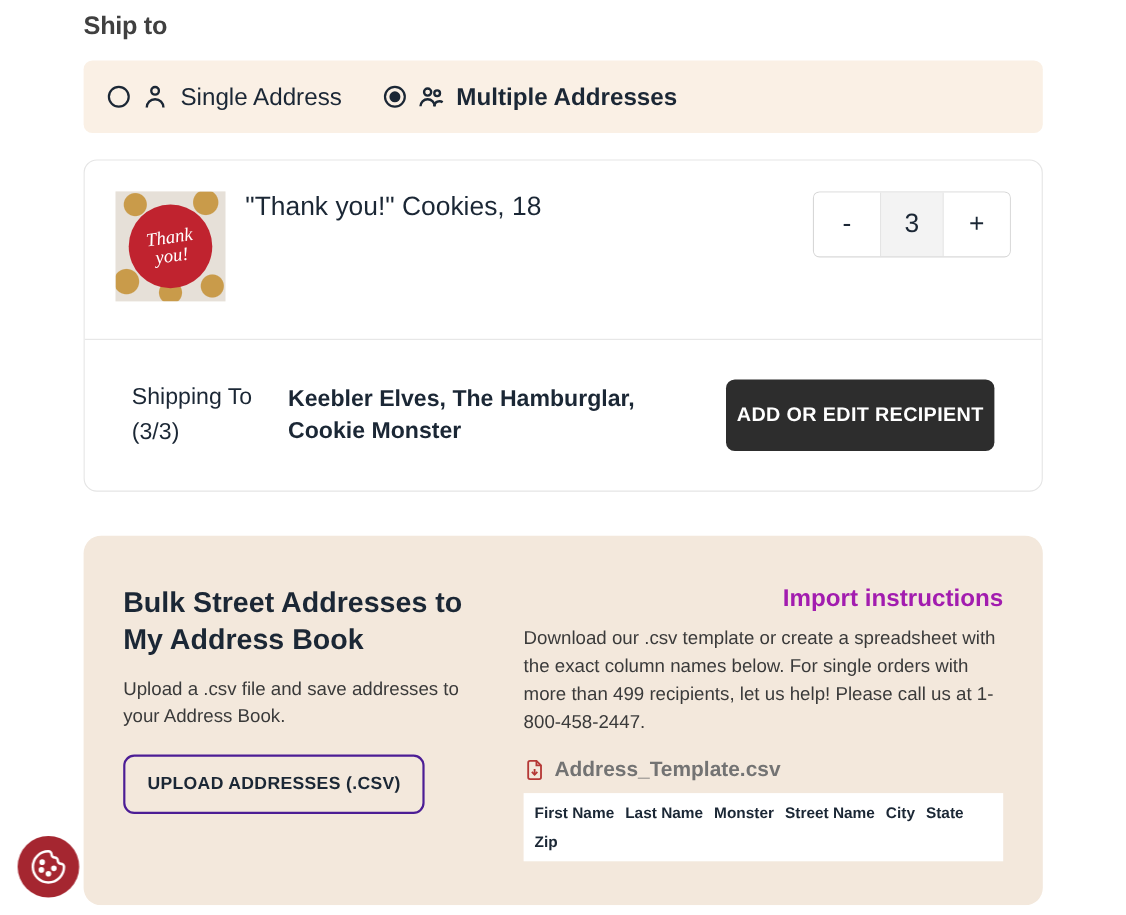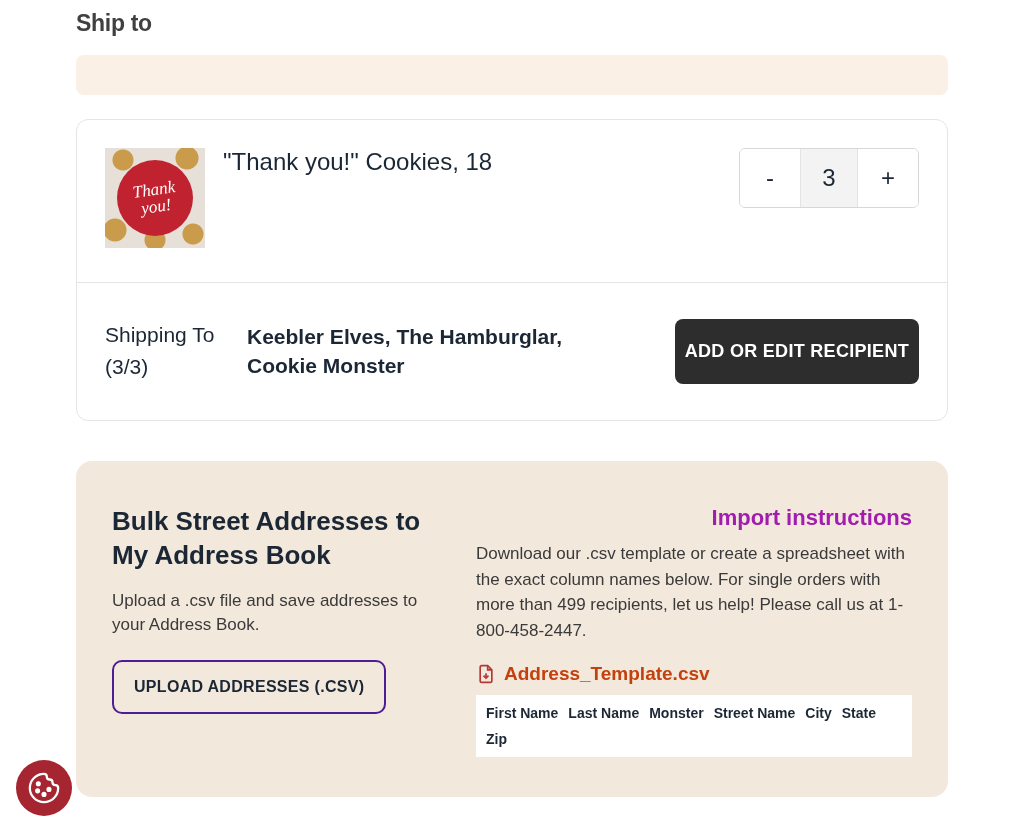--- a/index.html
+++ b/index.html
@@ -126,21 +126,21 @@
     background: #f3f3f3;
     border-left: 1px solid #e4e4e4;
     border-right: 1px solid #e4e4e4;
   }
 
   .product-bottom {
     border-top: 1px solid #e5e5e5;
     padding: 36px 28px;
     display: flex;
     align-items: center;
-    justify-content: space-between;
+    justify-content: center;
     gap: 20px;
   }
   .shipping-to {
     display: grid;
     grid-template-columns: 130px 1fr;
     gap: 6px 12px;
     font-size: 21px;
     color: #1b2735;
     max-width: 520px;
   }
@@ -204,21 +204,21 @@
   .bulk-right p.instr {
     font-size: 17px;
     color: #3a3a3a;
     line-height: 1.5;
     margin-bottom: 20px;
   }
   .template-link {
     display: flex;
     align-items: center;
     gap: 8px;
-    color: #c2410c;
+    color: #737373;
     font-weight: 700;
     font-size: 19px;
     text-decoration: none;
     margin-bottom: 10px;
   }
   .columns-row {
     background: #fff;
     padding: 10px 10px;
     display: flex;
     gap: 10px;
@@ -239,20 +239,40 @@
     display: flex; align-items: center; justify-content: center;
     cursor: pointer;
   }
 </style>
 </head>
 <body>
 
 <h2 class="ship-to">Ship to</h2>
 
 <div class="address-type">
+  <div class="radio-option">
+    <span class="radio-outer"></span>
+    <svg class="icon-svg" viewBox="0 0 24 24" fill="none" stroke="#1b2735" stroke-width="2">
+      <circle cx="12" cy="7" r="3.2"></circle>
+      <path d="M5 21c0-4 3-7 7-7s7 3 7 7"></path>
+    </svg>
+    <span class="radio-label">Single Address</span>
+  </div>
+  <div class="radio-option selected">
+    <span class="radio-outer">
+        <span class="radio-inner"></span>
+      </span>
+    <svg class="icon-svg" viewBox="0 0 24 24" fill="none" stroke="#1b2735" stroke-width="2">
+      <circle cx="9" cy="8" r="3"></circle>
+      <circle cx="17" cy="9" r="2.4"></circle>
+      <path d="M3 20c0-3.3 2.7-6 6-6s6 2.7 6 6"></path>
+      <path d="M14.5 20c.3-2.4 2-4.3 4.5-4.3 1 0 1.9.3 2.6.8"></path>
+    </svg>
+    <span class="radio-label">Multiple Addresses</span>
+  </div>
 </div>
 
 <div class="product-card">
   <div class="product-top">
     <div class="product-left">
       <div class="thumb">
         <div class="thumb-cookies"></div>
         <div class="thumb-disc">
             <span class="thumb-text">Thank you!</span>
           </div>

